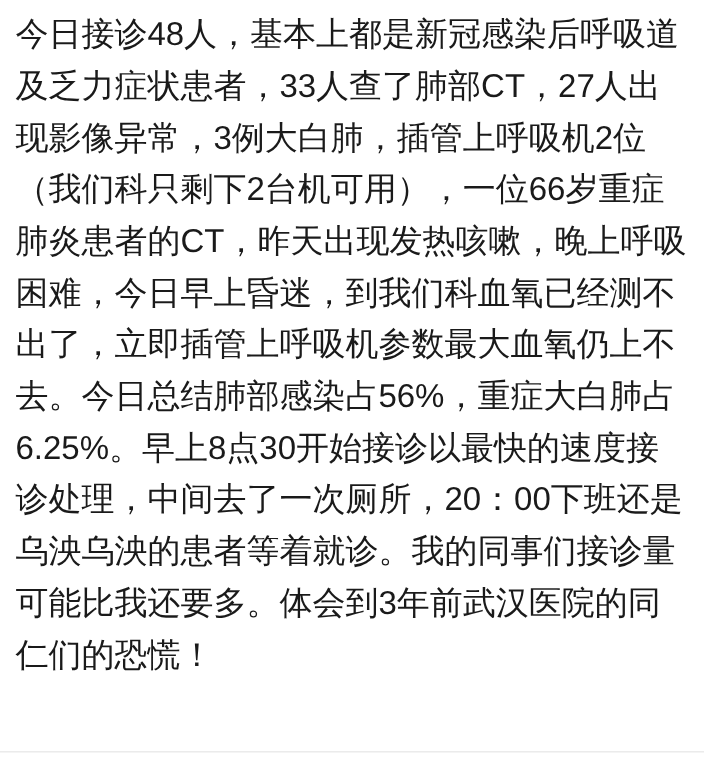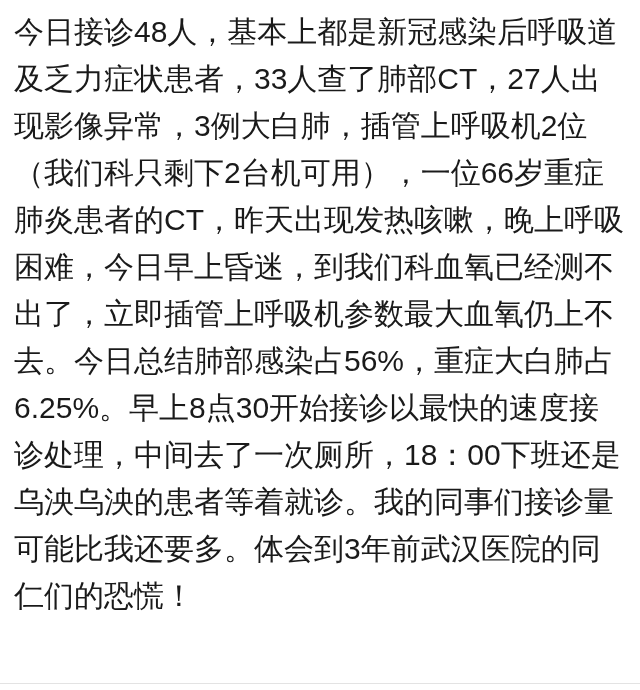--- a/index.html
+++ b/index.html
@@ -37,15 +37,15 @@
     top: 683px;
     width: 640px;
     height: 1px;
     background: #e3e3e3;
   }
 </style>
 </head>
 <body>
 
 <div class="page">
-  <div class="text-block">今日接诊48人，基本上都是新冠感染后呼吸道及乏力症状患者，33人查了肺部CT，27人出现影像异常，3例大白肺，插管上呼吸机2位（我们科只剩下2台机可用），一位66岁重症肺炎患者的CT，昨天出现发热咳嗽，晚上呼吸困难，今日早上昏迷，到我们科血氧已经测不出了，立即插管上呼吸机参数最大血氧仍上不去。今日总结肺部感染占56%，重症大白肺占6.25%。早上8点30开始接诊以最快的速度接诊处理，中间去了一次厕所，18：00下班还是乌泱乌泱的患者等着就诊。我的同事们接诊量可能比我还要多。体会到3年前武汉医院的同仁们的恐慌！</div>
+  <div class="text-block">今日接诊48人，基本上都是新冠感染后呼吸道及乏力症状患者，33人查了肺部CT，27人出现影像异常，3例大白肺，插管上呼吸机2位（我们科只剩下2台机可用），一位66岁重症肺炎患者的CT，昨天出现发热咳嗽，晚上呼吸困难，今日早上昏迷，到我们科血氧已经测不出了，立即插管上呼吸机参数最大血氧仍上不去。今日总结肺部感染占56%，重症大白肺占6.25%。早上8点30开始接诊以最快的速度接诊处理，中间去了一次厕所，20：00下班还是乌泱乌泱的患者等着就诊。我的同事们接诊量可能比我还要多。体会到3年前武汉医院的同仁们的恐慌！</div>
 </div>
 <div class="bottom-rule"></div>
 
 </body></html>

